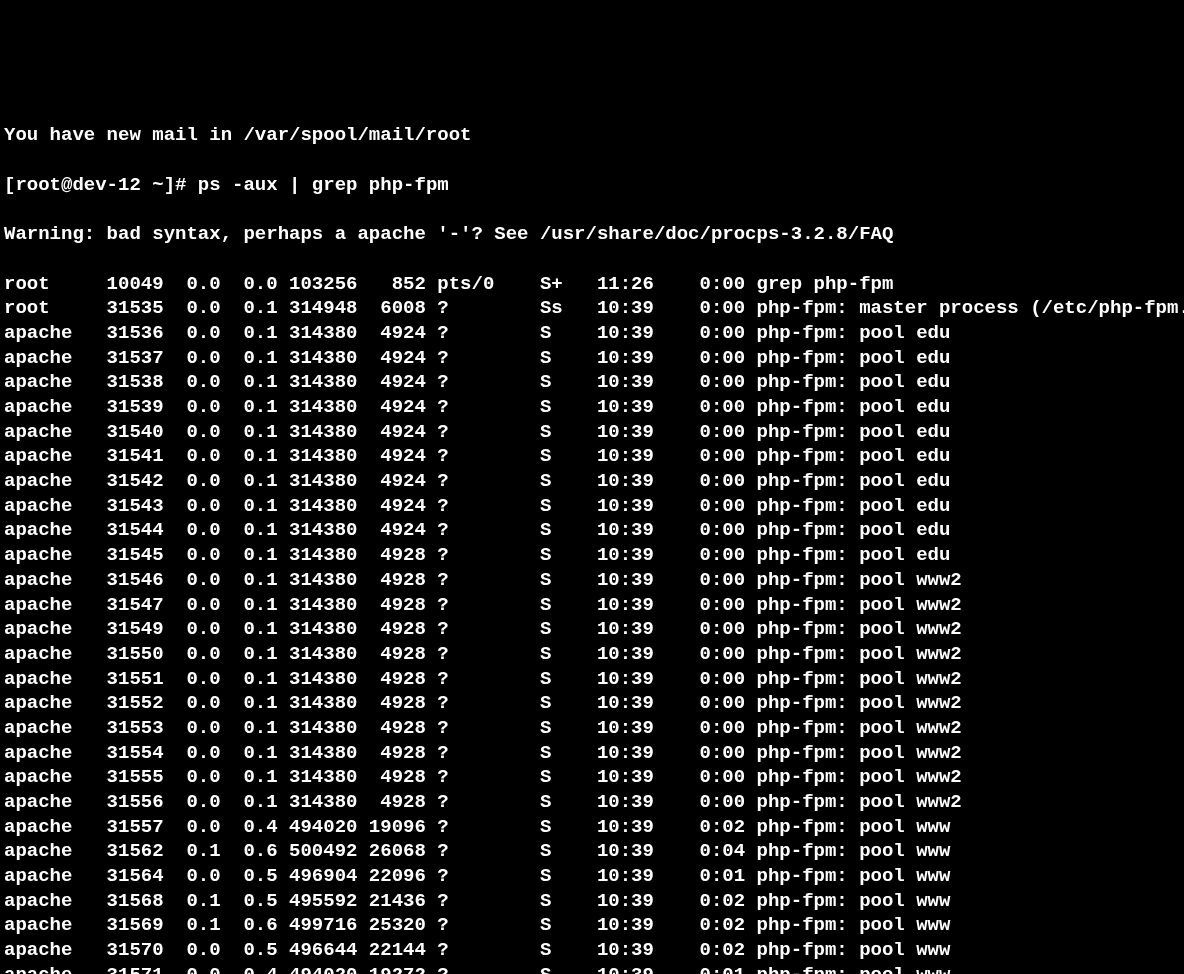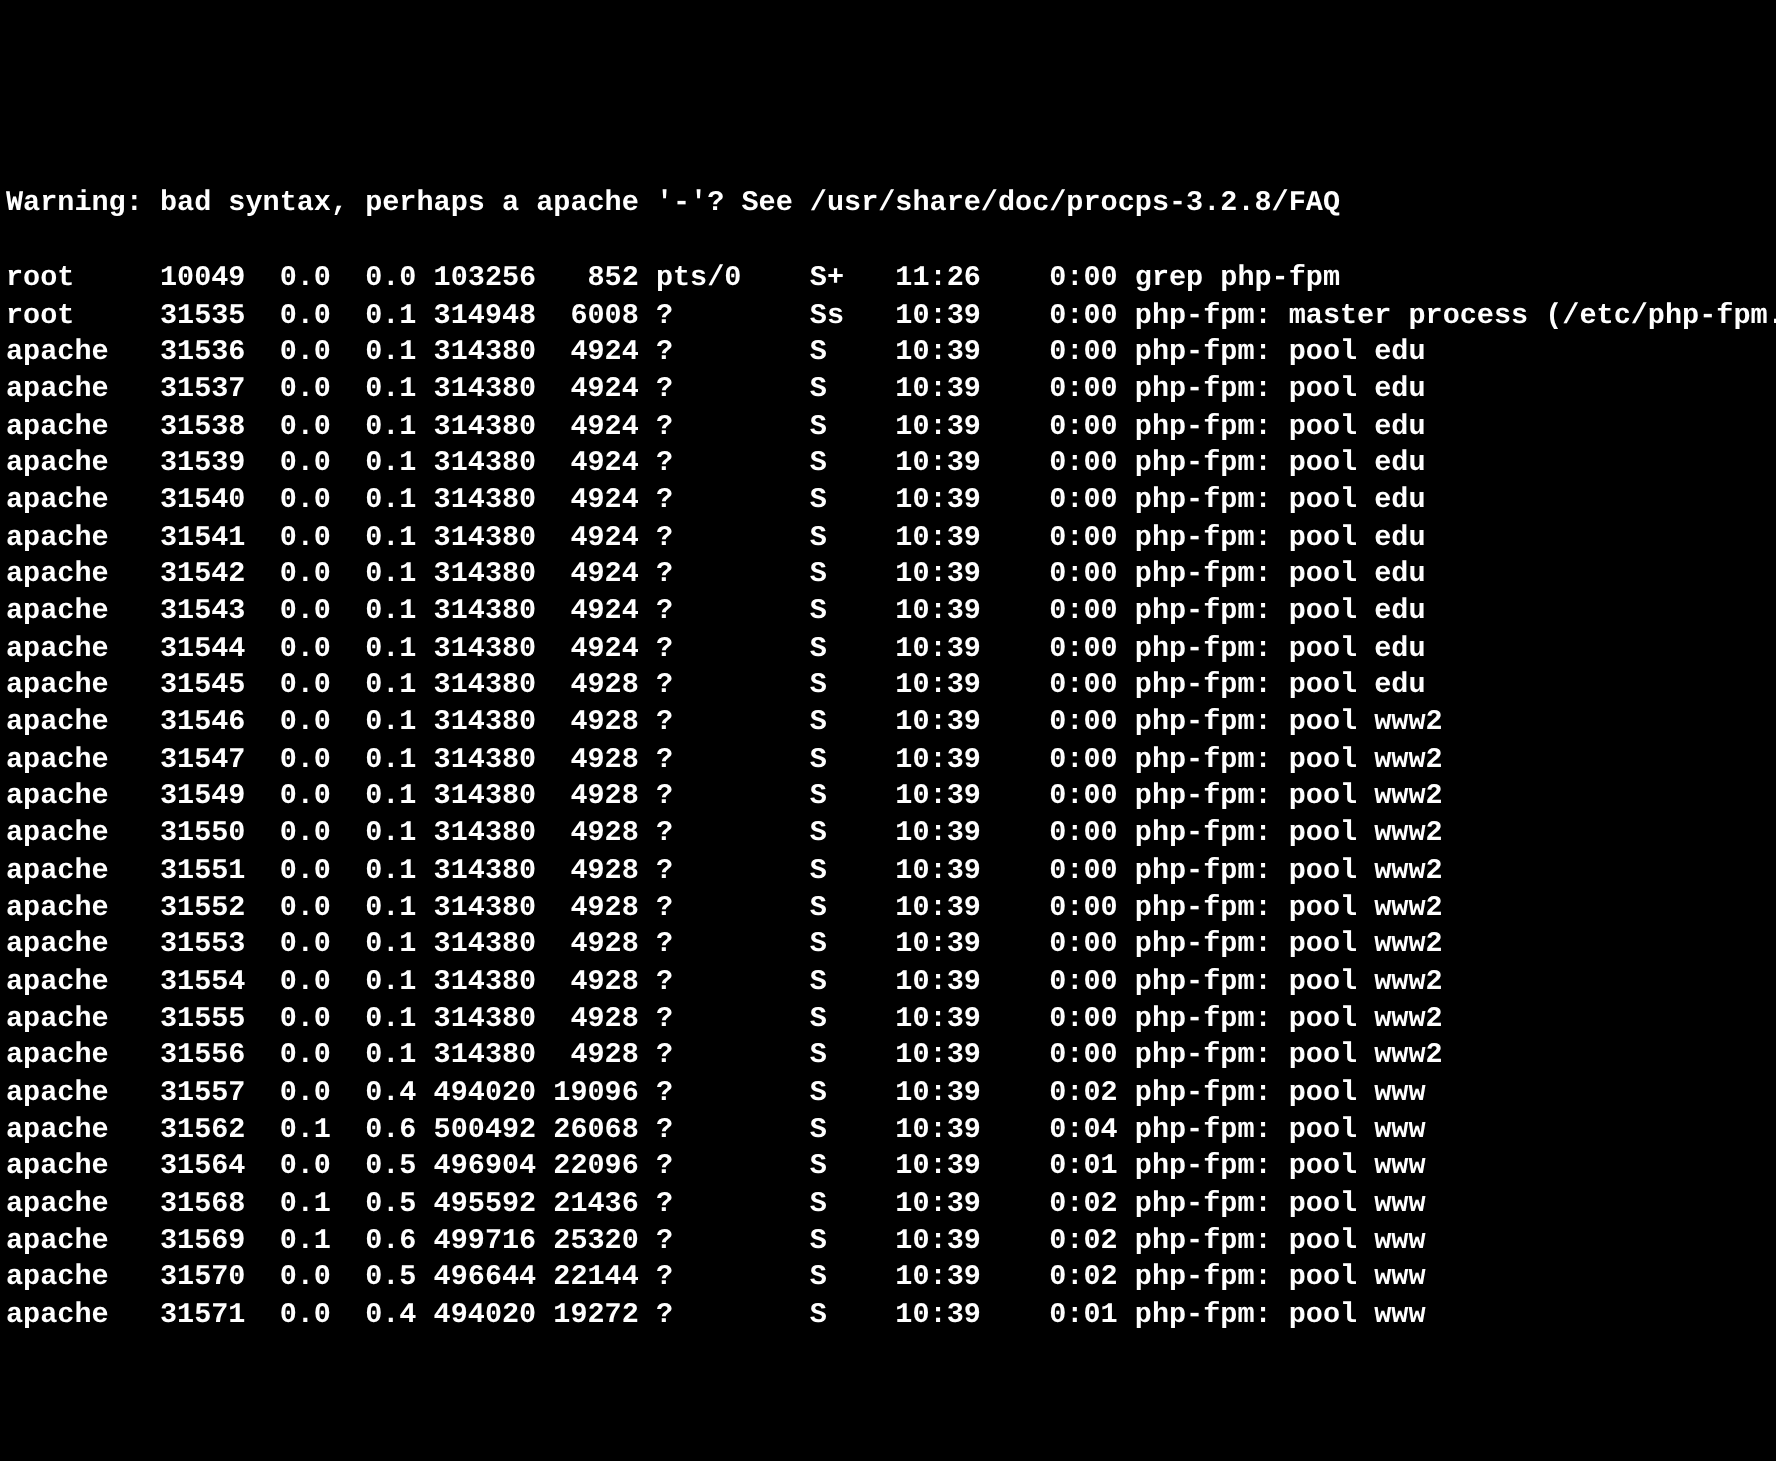--- a/index.html
+++ b/index.html
@@ -24,19 +24,21 @@
     .row {
       display: block;
     }
   </style>
 </head>
 <body>
 
 
 
 <div class="terminal">
+<span class="row">You have new mail in /var/spool/mail/root</span>
+<span class="row"><span>[root@dev-12 ~]# </span><span>ps -aux | grep php-fpm</span></span>
 <span class="row">Warning: bad syntax, perhaps a apache '-'? See /usr/share/doc/procps-3.2.8/FAQ</span>
 <div id="ps-rows"><span class="row">root     10049  0.0  0.0 103256   852 pts/0    S+   11:26    0:00 grep php-fpm</span><span class="row">root     31535  0.0  0.1 314948  6008 ?        Ss   10:39    0:00 php-fpm: master process (/etc/php-fpm.conf)</span><span class="row">apache   31536  0.0  0.1 314380  4924 ?        S    10:39    0:00 php-fpm: pool edu</span><span class="row">apache   31537  0.0  0.1 314380  4924 ?        S    10:39    0:00 php-fpm: pool edu</span><span class="row">apache   31538  0.0  0.1 314380  4924 ?        S    10:39    0:00 php-fpm: pool edu</span><span class="row">apache   31539  0.0  0.1 314380  4924 ?        S    10:39    0:00 php-fpm: pool edu</span><span class="row">apache   31540  0.0  0.1 314380  4924 ?        S    10:39    0:00 php-fpm: pool edu</span><span class="row">apache   31541  0.0  0.1 314380  4924 ?        S    10:39    0:00 php-fpm: pool edu</span><span class="row">apache   31542  0.0  0.1 314380  4924 ?        S    10:39    0:00 php-fpm: pool edu</span><span class="row">apache   31543  0.0  0.1 314380  4924 ?        S    10:39    0:00 php-fpm: pool edu</span><span class="row">apache   31544  0.0  0.1 314380  4924 ?        S    10:39    0:00 php-fpm: pool edu</span><span class="row">apache   31545  0.0  0.1 314380  4928 ?        S    10:39    0:00 php-fpm: pool edu</span><span class="row">apache   31546  0.0  0.1 314380  4928 ?        S    10:39    0:00 php-fpm: pool www2</span><span class="row">apache   31547  0.0  0.1 314380  4928 ?        S    10:39    0:00 php-fpm: pool www2</span><span class="row">apache   31549  0.0  0.1 314380  4928 ?        S    10:39    0:00 php-fpm: pool www2</span><span class="row">apache   31550  0.0  0.1 314380  4928 ?        S    10:39    0:00 php-fpm: pool www2</span><span class="row">apache   31551  0.0  0.1 314380  4928 ?        S    10:39    0:00 php-fpm: pool www2</span><span class="row">apache   31552  0.0  0.1 314380  4928 ?        S    10:39    0:00 php-fpm: pool www2</span><span class="row">apache   31553  0.0  0.1 314380  4928 ?        S    10:39    0:00 php-fpm: pool www2</span><span class="row">apache   31554  0.0  0.1 314380  4928 ?        S    10:39    0:00 php-fpm: pool www2</span><span class="row">apache   31555  0.0  0.1 314380  4928 ?        S    10:39    0:00 php-fpm: pool www2</span><span class="row">apache   31556  0.0  0.1 314380  4928 ?        S    10:39    0:00 php-fpm: pool www2</span><span class="row">apache   31557  0.0  0.4 494020 19096 ?        S    10:39    0:02 php-fpm: pool www</span><span class="row">apache   31562  0.1  0.6 500492 26068 ?        S    10:39    0:04 php-fpm: pool www</span><span class="row">apache   31564  0.0  0.5 496904 22096 ?        S    10:39    0:01 php-fpm: pool www</span><span class="row">apache   31568  0.1  0.5 495592 21436 ?        S    10:39    0:02 php-fpm: pool www</span><span class="row">apache   31569  0.1  0.6 499716 25320 ?        S    10:39    0:02 php-fpm: pool www</span><span class="row">apache   31570  0.0  0.5 496644 22144 ?        S    10:39    0:02 php-fpm: pool www</span><span class="row">apache   31571  0.0  0.4 494020 19272 ?        S    10:39    0:01 php-fpm: pool www</span></div>
 
 </div>
 
 
 
 
 </body></html>

